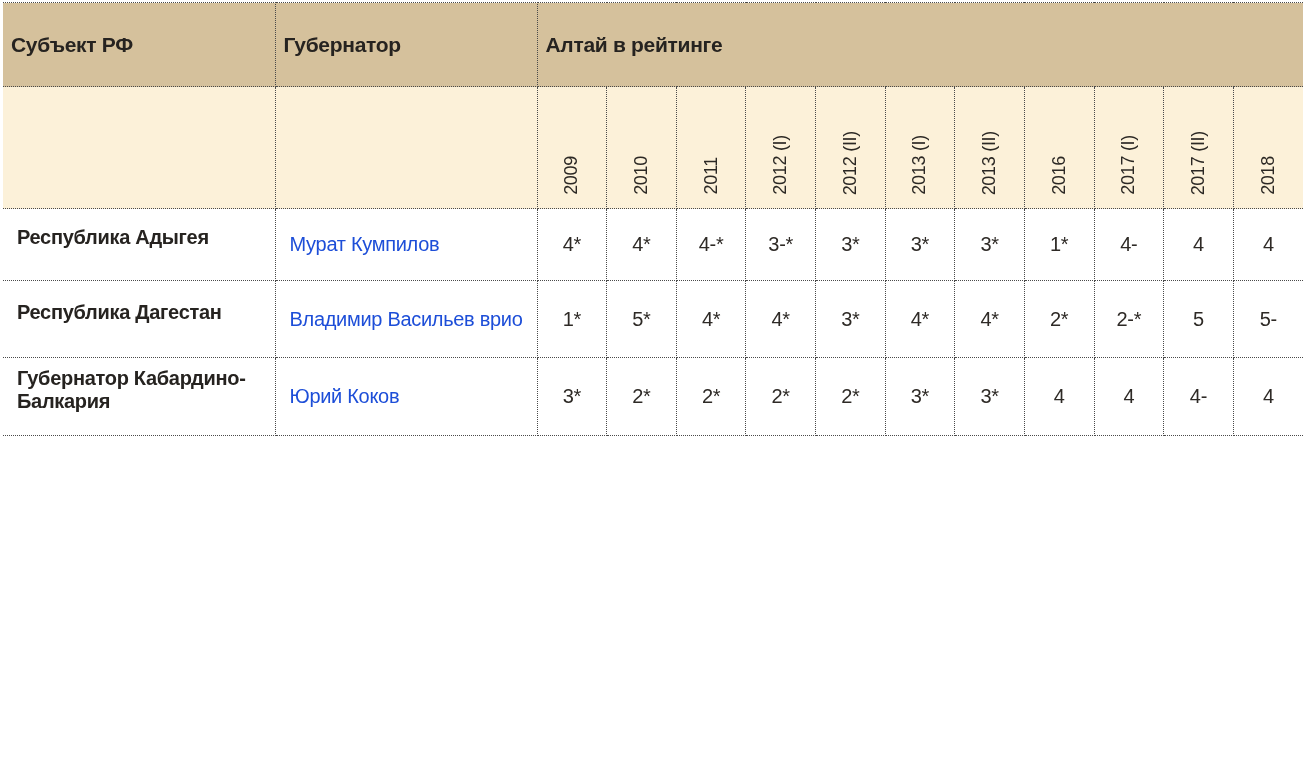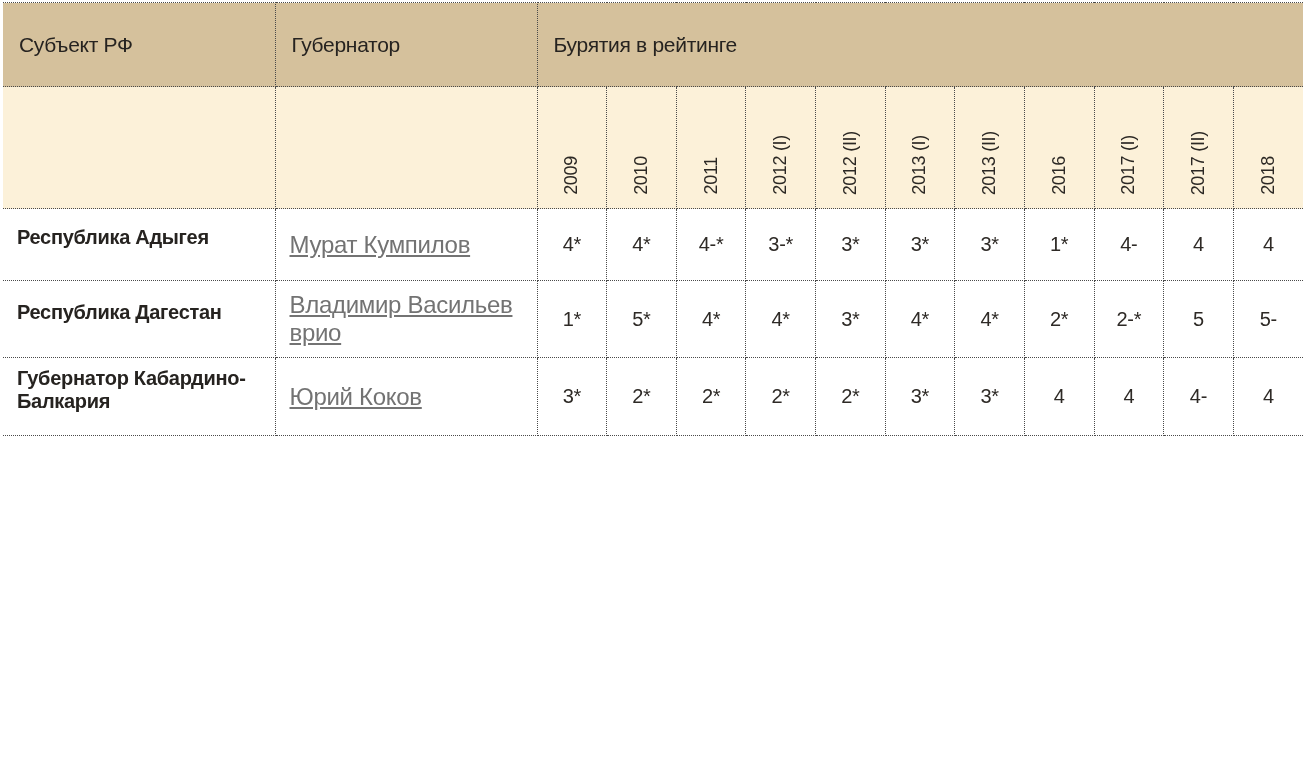--- a/index.html
+++ b/index.html
@@ -36,24 +36,24 @@
   
   tr > *:first-child { border-left: none; }
   tr > *:last-child  { border-right: none; }
 
   
   tr.head-row > th {
     background: #d5c19c;
     height: 84px;
     text-align: left;
     vertical-align: middle;
-    font-weight: normal;
+    font-weight: bold;
     font-size: 21px;
     color: #262320;
-    padding-left: 16px;
+    padding-left: 8px;
   }
 
   
   tr.year-row > td {
     background: #fcf1d9;
     height: 121px;
     vertical-align: bottom;
   }
   td.year-cell {
     text-align: center;
@@ -85,44 +85,43 @@
   td.subject-cell {
     font-weight: bold;
     color: #262320;
     padding: 4px 8px 18px 14px;
     line-height: 1.15;
     font-size: 20px;
   }
   td.governor-cell {
     padding: 4px 8px 4px 14px;
     line-height: 1.15;
-    font-size: 24px;
-    color: #737373;
-    text-decoration: underline;
+    font-size: 20px;
+    color: #1d4ed8;
   }
   td.rating-cell {
     text-align: center;
     color: #2e2a26;
   }
 </style>
 </head>
 <body>
 
 <div class="page">
   <table class="ratings">
     <colgroup>
       <col class="c-subject">
       <col class="c-governor">
       <col span="11">
     </colgroup>
     <thead>
       <tr class="head-row">
         <th>Субъект РФ</th>
         <th>Губернатор</th>
-        <th colspan="11">Бурятия в рейтинге</th>
+        <th colspan="11">Алтай в рейтинге</th>
       </tr>
       <tr class="year-row" id="year-row">
         <td></td>
         <td></td>
 
       <td class="year-cell">
             <div class="year-flex">
               <span class="year-label">2009</span>
             </div>
           </td>

